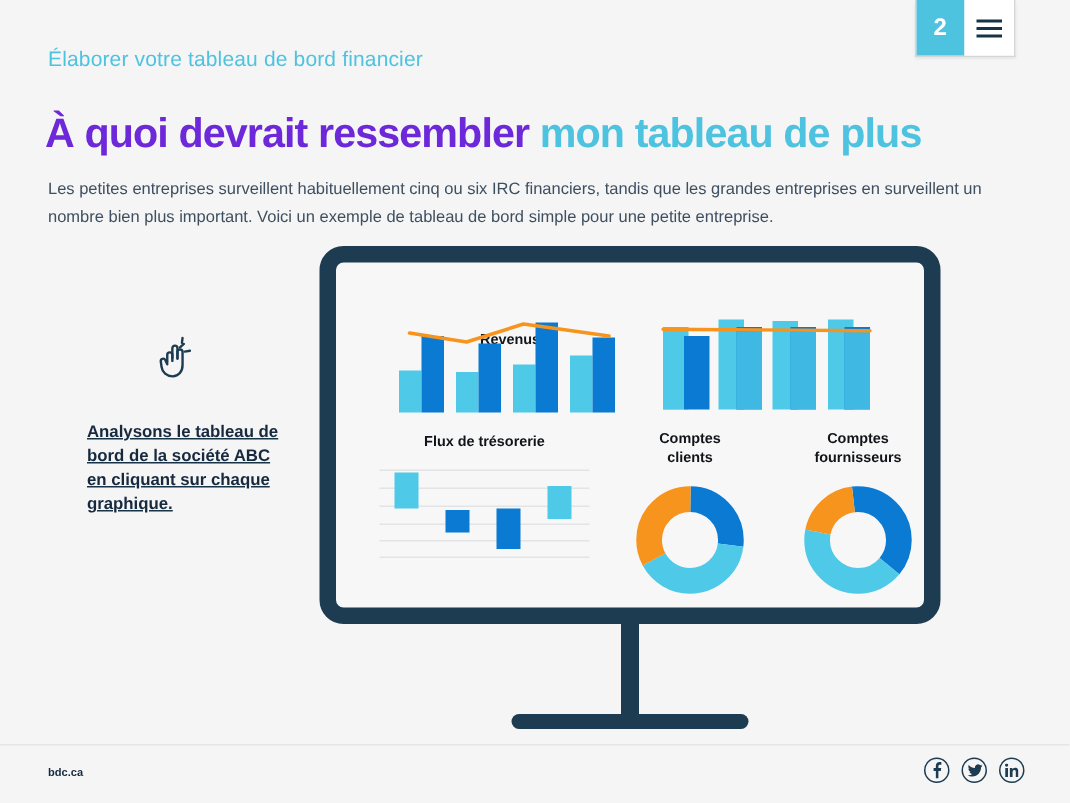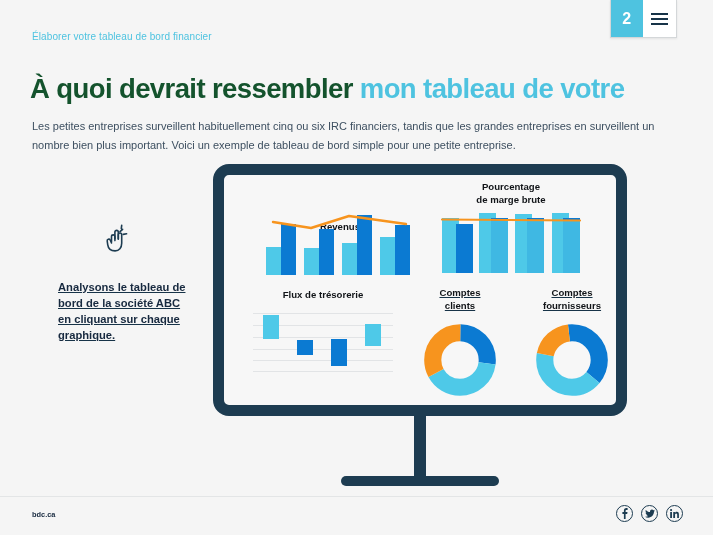--- a/index.html
+++ b/index.html
@@ -57,34 +57,34 @@
     width: 17px;
     height: 2px;
     background: #173348;
   }
 
   
   .breadcrumb {
     position: absolute;
     left: 32px;
     top: 31px;
-    font-size: 10px;
+    font-size: 14px;
     color: #4ec3e0;
     letter-spacing: .1px;
   }
   .headline {
     position: absolute;
     left: 30px;
     top: 55px;
     font-size: 27.5px;
     font-weight: bold;
     letter-spacing: -0.6px;
     white-space: nowrap;
   }
-  .headline .dark { color: #14532d; text-align: center; }
+  .headline .dark { color: #6d28d9; text-align: center; }
   .headline .cyan { color: #4ec3e0; }
 
   .intro {
     position: absolute;
     left: 32px;
     top: 106px;
     width: 632px;
     font-size: 11px;
     line-height: 1.72;
     color: #3d4f60;
@@ -178,21 +178,21 @@
   
   .gridline {
     position: absolute;
     left: 0;
     width: 100%;
     height: 1px;
     background: #e2e4e6;
   }
 
   
-  .donut-block { position: absolute; text-decoration: underline; }
+  .donut-block { position: absolute; }
   .donut-block .chart-title {
     position: static;
     margin-bottom: 11px;
   }
   .donut svg { display: block; margin: 0 auto; }
 
   
   .footer {
     position: absolute;
     left: 0; bottom: 0;
@@ -240,21 +240,21 @@
     <i></i>
     <i></i>
     <i></i>
   </div>
 </div>
 
 <div class="breadcrumb">Élaborer votre tableau de bord financier</div>
 
 <h1 class="headline">
   <span class="dark">À quoi devrait ressembler</span>
-  <span class="cyan">mon tableau de votre</span>
+  <span class="cyan">mon tableau de plus</span>
 </h1>
 
 <p class="intro">Les petites entreprises surveillent habituellement cinq ou six IRC financiers, tandis que les grandes entreprises en surveillent un nombre bien plus important. Voici un exemple de tableau de bord simple pour une petite entreprise.</p>
 
 <div class="caption">
   <span class="click-icon">
     <svg width="30" height="34" viewBox="0 0 30 34" fill="none">
       <g stroke="#1d3c51" stroke-width="1.6" stroke-linecap="round" stroke-linejoin="round" fill="none">
         <path d="M11.5 17.8v-5.2a1.7 1.7 0 0 1 3.4 0v4"></path>
         <path d="M14.9 14.7v-6.6a1.7 1.7 0 0 1 3.4 0v6.6"></path>
@@ -283,24 +283,20 @@
         <div class="bar dark" style="left:91px; width:15px; height:60px;"></div>
 
         <div class="bar light" style="left:114px; width:15px; height:38px;"></div>
         <div class="bar dark" style="left:129px; width:15px; height:50px;"></div>
       </div>
       <svg class="trendline" viewBox="0 0 148 62" preserveAspectRatio="none">
         <polyline points="7,9 45,15 83,3 140,11" fill="none" stroke="#f7941e" stroke-width="2.4" stroke-linejoin="round" stroke-linecap="round"></polyline>
       </svg>
     </div>
 
-    <div class="chart-title" style="left:206px; top:6px; width:162px;">
-      <span>Pourcentage</span><br>
-      <span>de marge brute</span>
-    </div>
     <div class="margin-wrap">
       <div class="barchart">
 
         <div class="bar light" style="left:0px;  width:17px; height:55px;"></div>
         <div class="bar dark" style="left:14px; width:17px; height:49px;"></div>
         <div class="bar overlay" style="left:0px; width:14px; height:55px;"></div>
 
         <div class="bar light" style="left:37px; width:17px; height:60px;"></div>
         <div class="bar dark" style="left:49px; width:17px; height:55px;"></div>
         <div class="bar overlay" style="left:49px; width:17px; height:52px;"></div>

